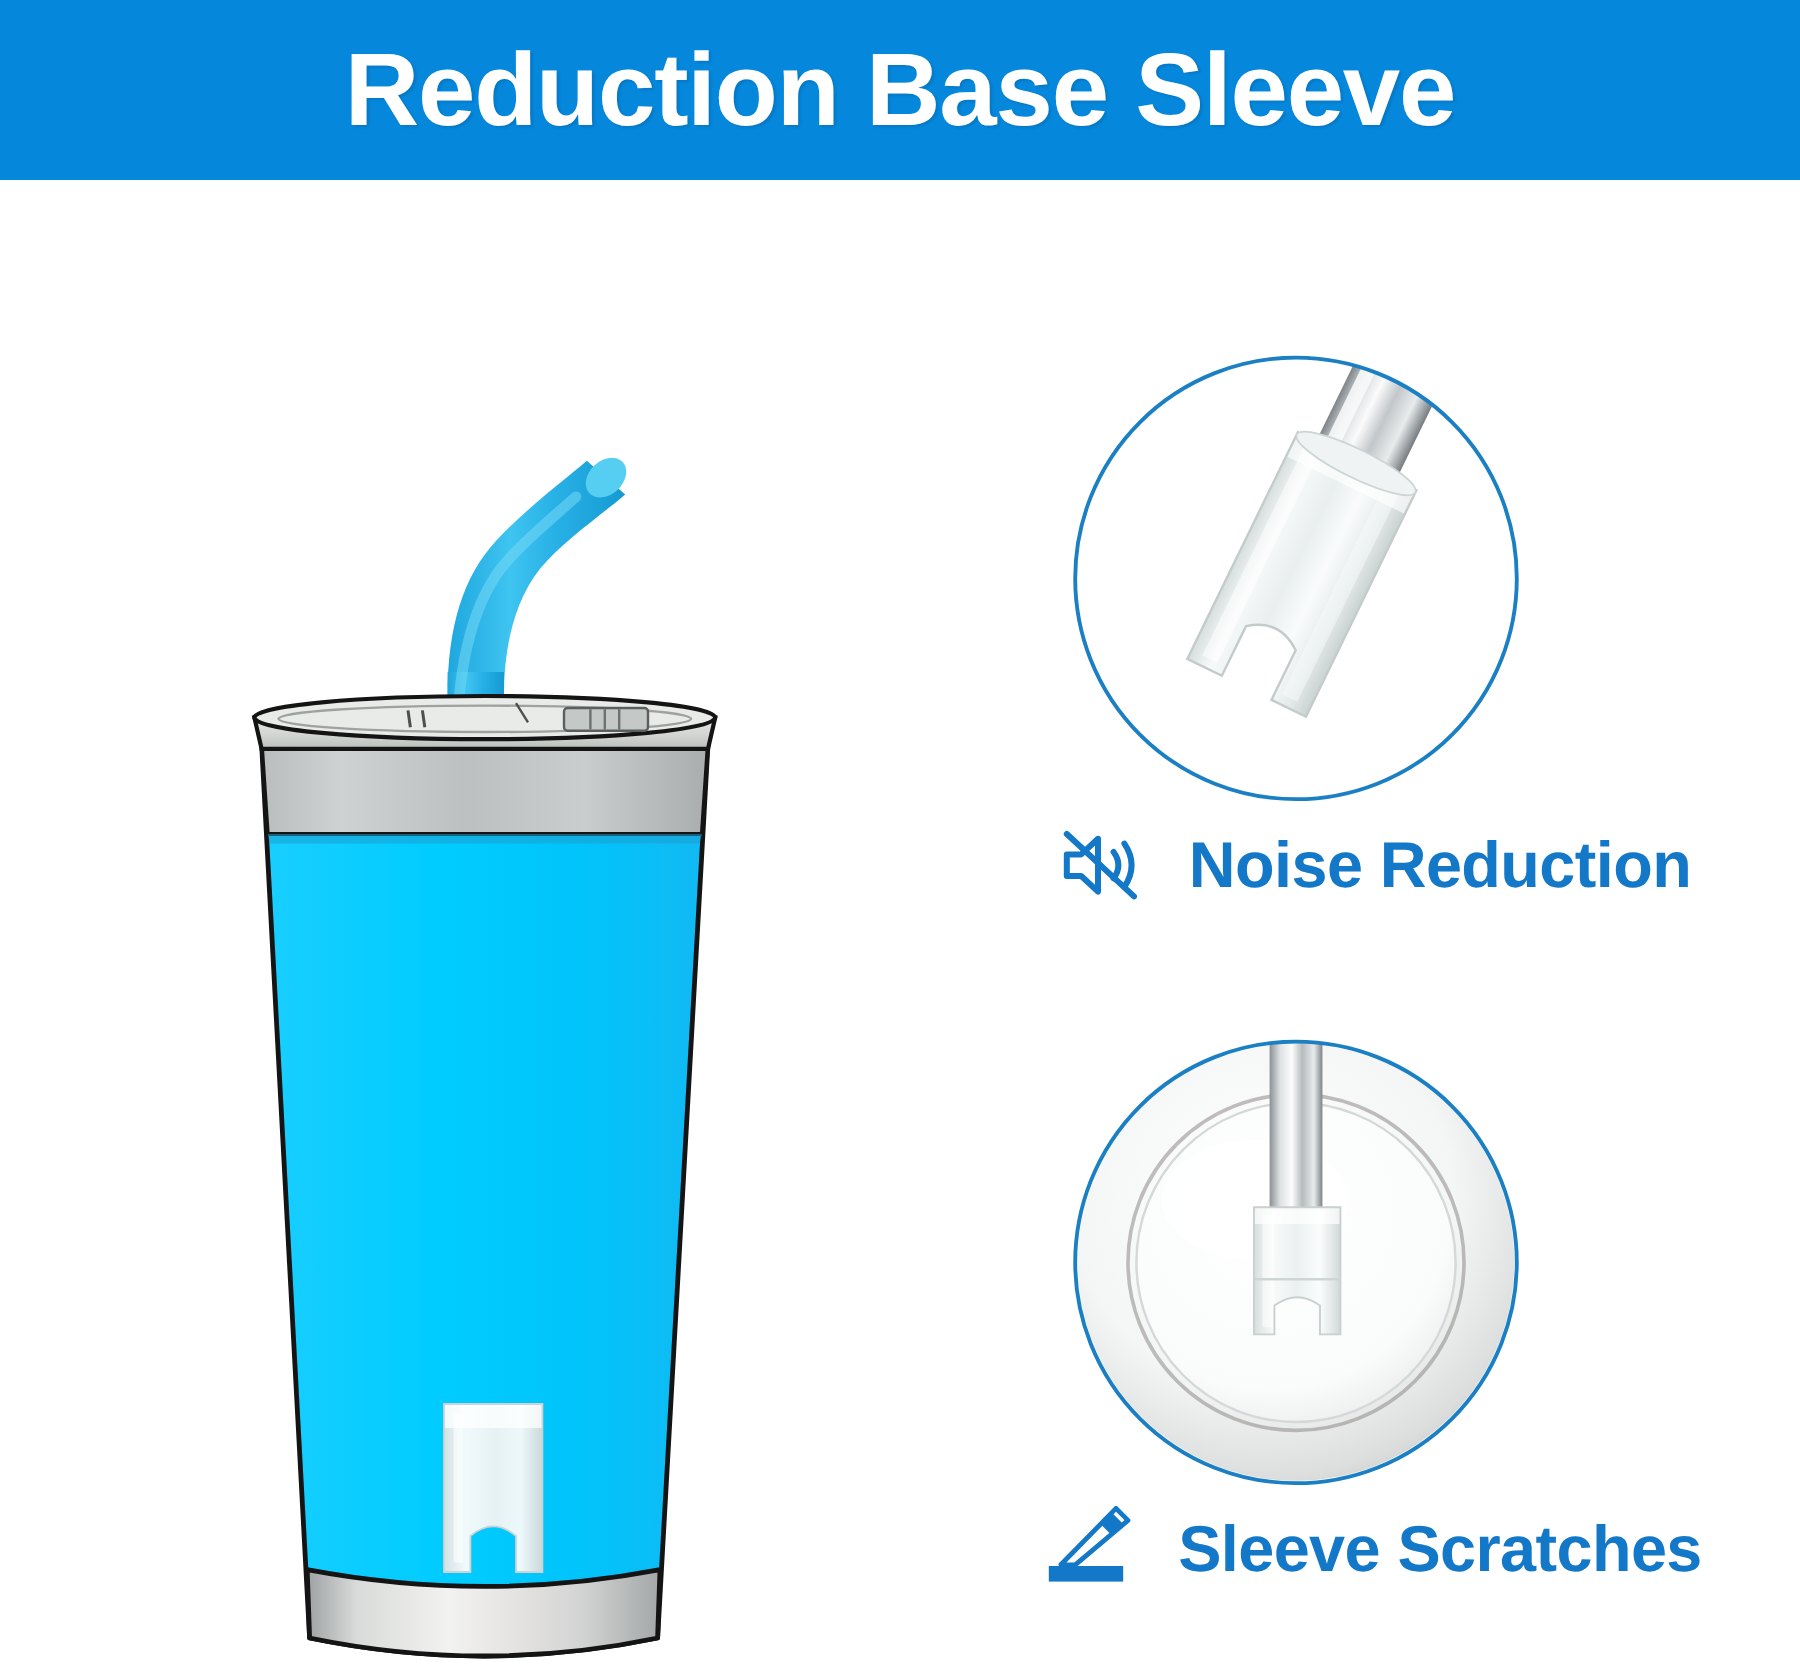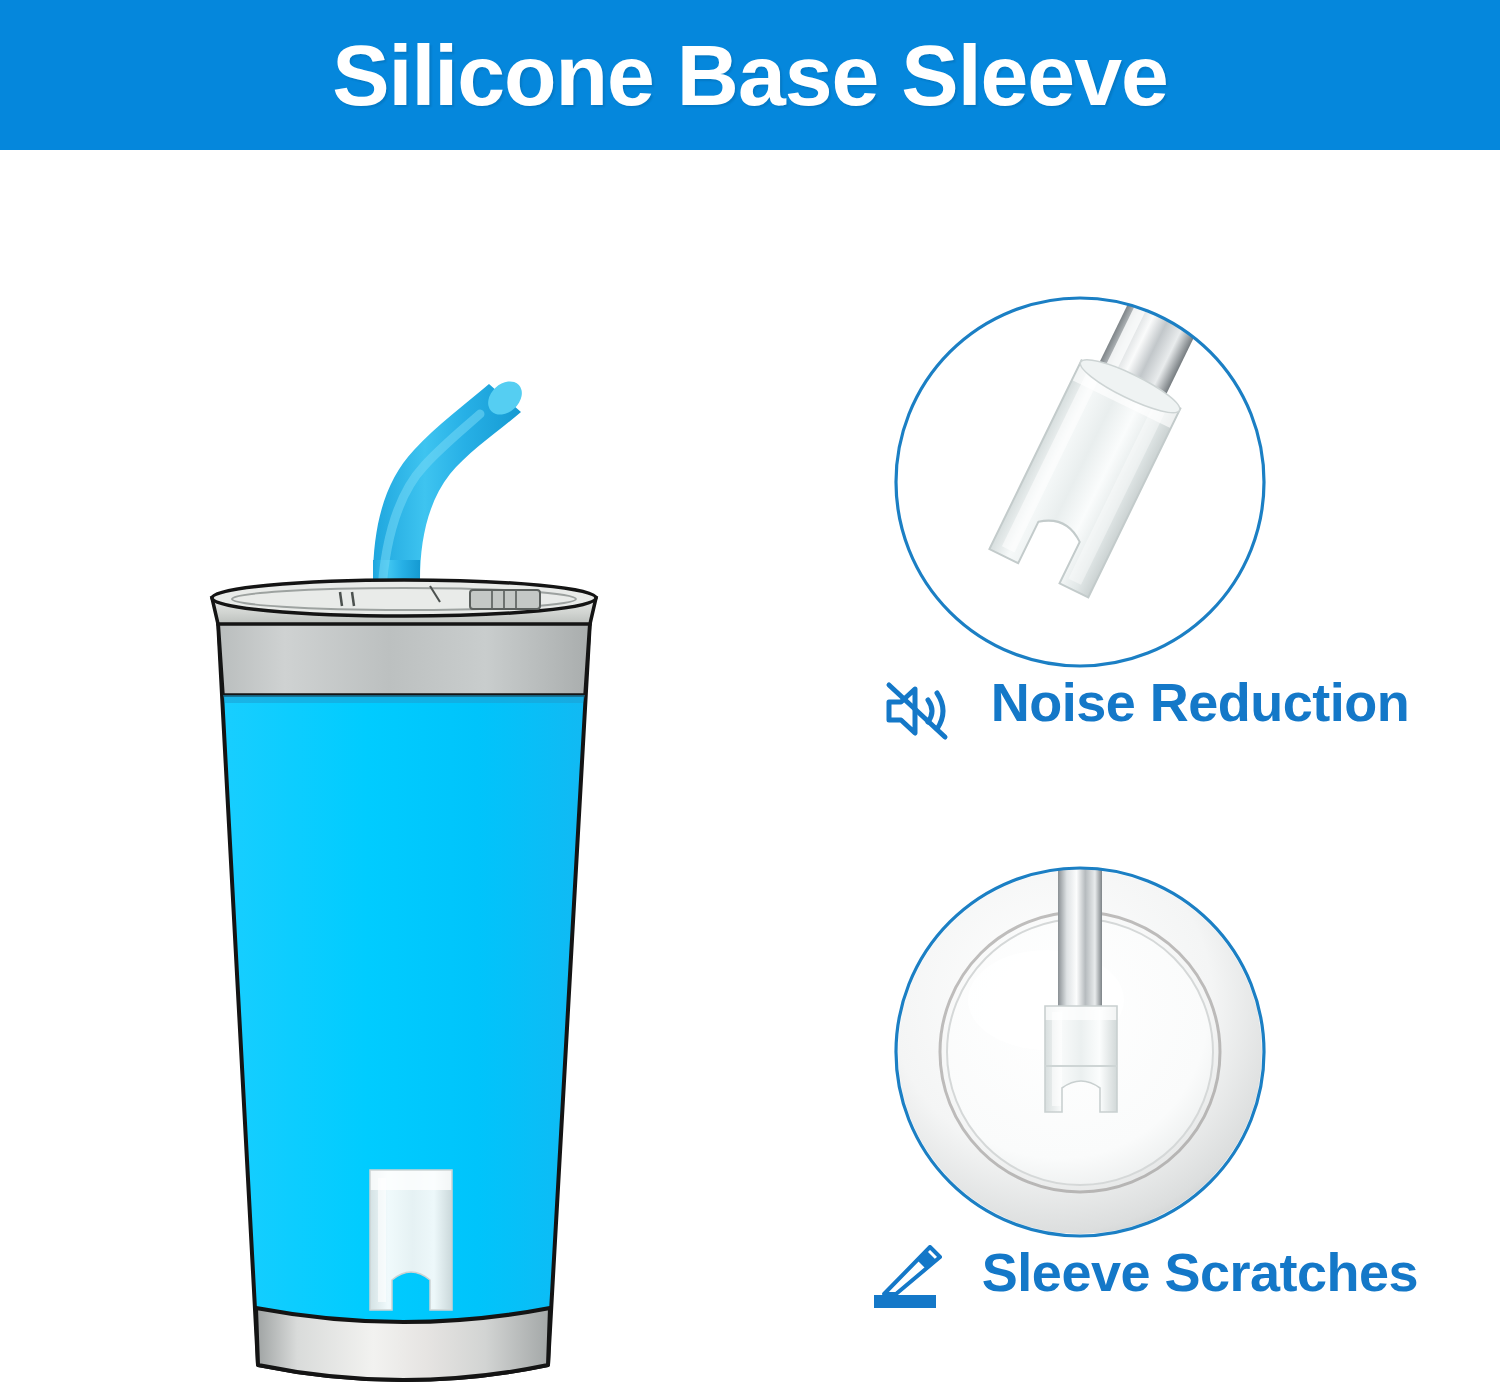--- a/index.html
+++ b/index.html
@@ -84,20 +84,21 @@
   }
   .detail-circle-svg {
     position: absolute;
     left: 0;
     top: 0;
   }
 
   .feature-caption {
     position: relative;
     display: flex;
+    align-items: center;
     justify-content: center;
     gap: 38px;
     height: 92px;
   }
   .feature-icon {
     flex: 0 0 auto;
     width: 72px;
     height: 72px;
     display: block;
   }
@@ -110,21 +111,21 @@
     line-height: 1;
     white-space: nowrap;
   }
 </style>
 </head>
 <body>
 
 <div id="page">
 
   <div id="header-banner">
-    <div id="header-title">Silicone Base Sleeve</div>
+    <div id="header-title">Reduction Base Sleeve</div>
   </div>
 
   <div id="tumbler-panel">
     <svg id="tumbler-svg" width="790" height="1240" viewBox="0 0 790 1240" xmlns="http://www.w3.org/2000/svg">
       <defs>
         <linearGradient id="steelTube" x1="0" y1="0" x2="1" y2="0">
           <stop offset="0%" stop-color="#8E9498"></stop>
           <stop offset="12%" stop-color="#C9CED1"></stop>
           <stop offset="30%" stop-color="#FBFCFC"></stop>
           <stop offset="48%" stop-color="#EDEFF0"></stop>

